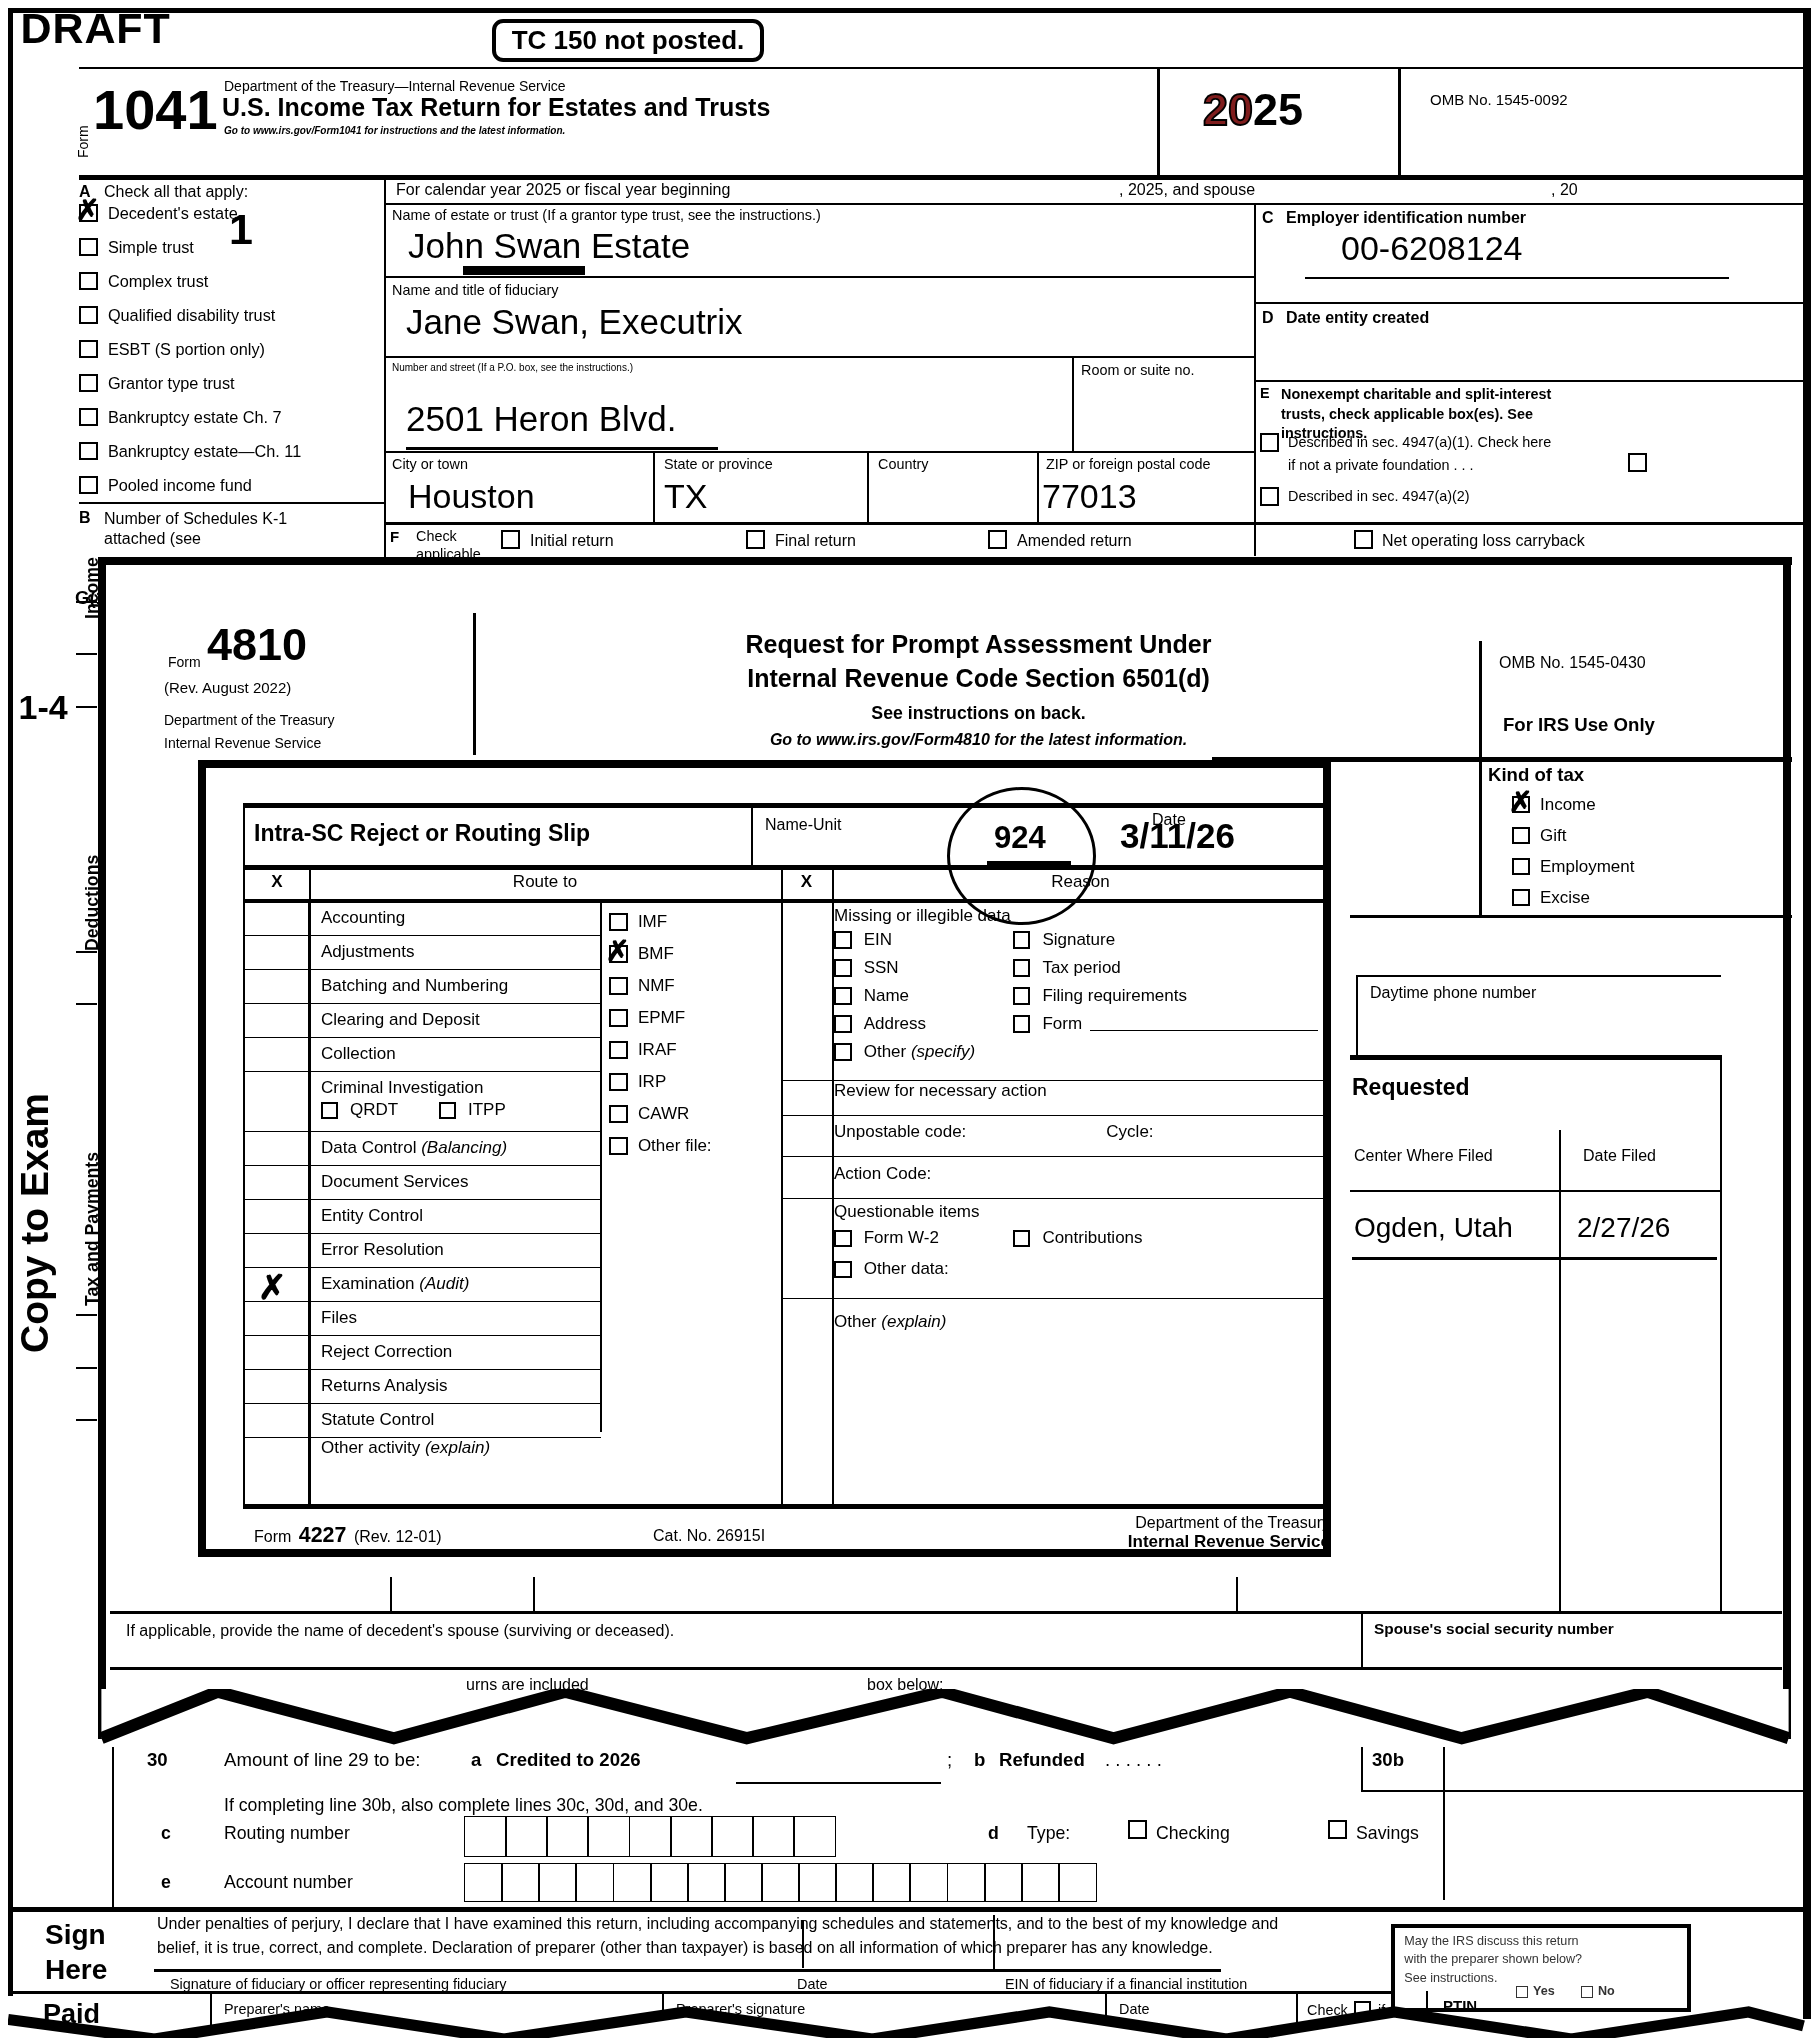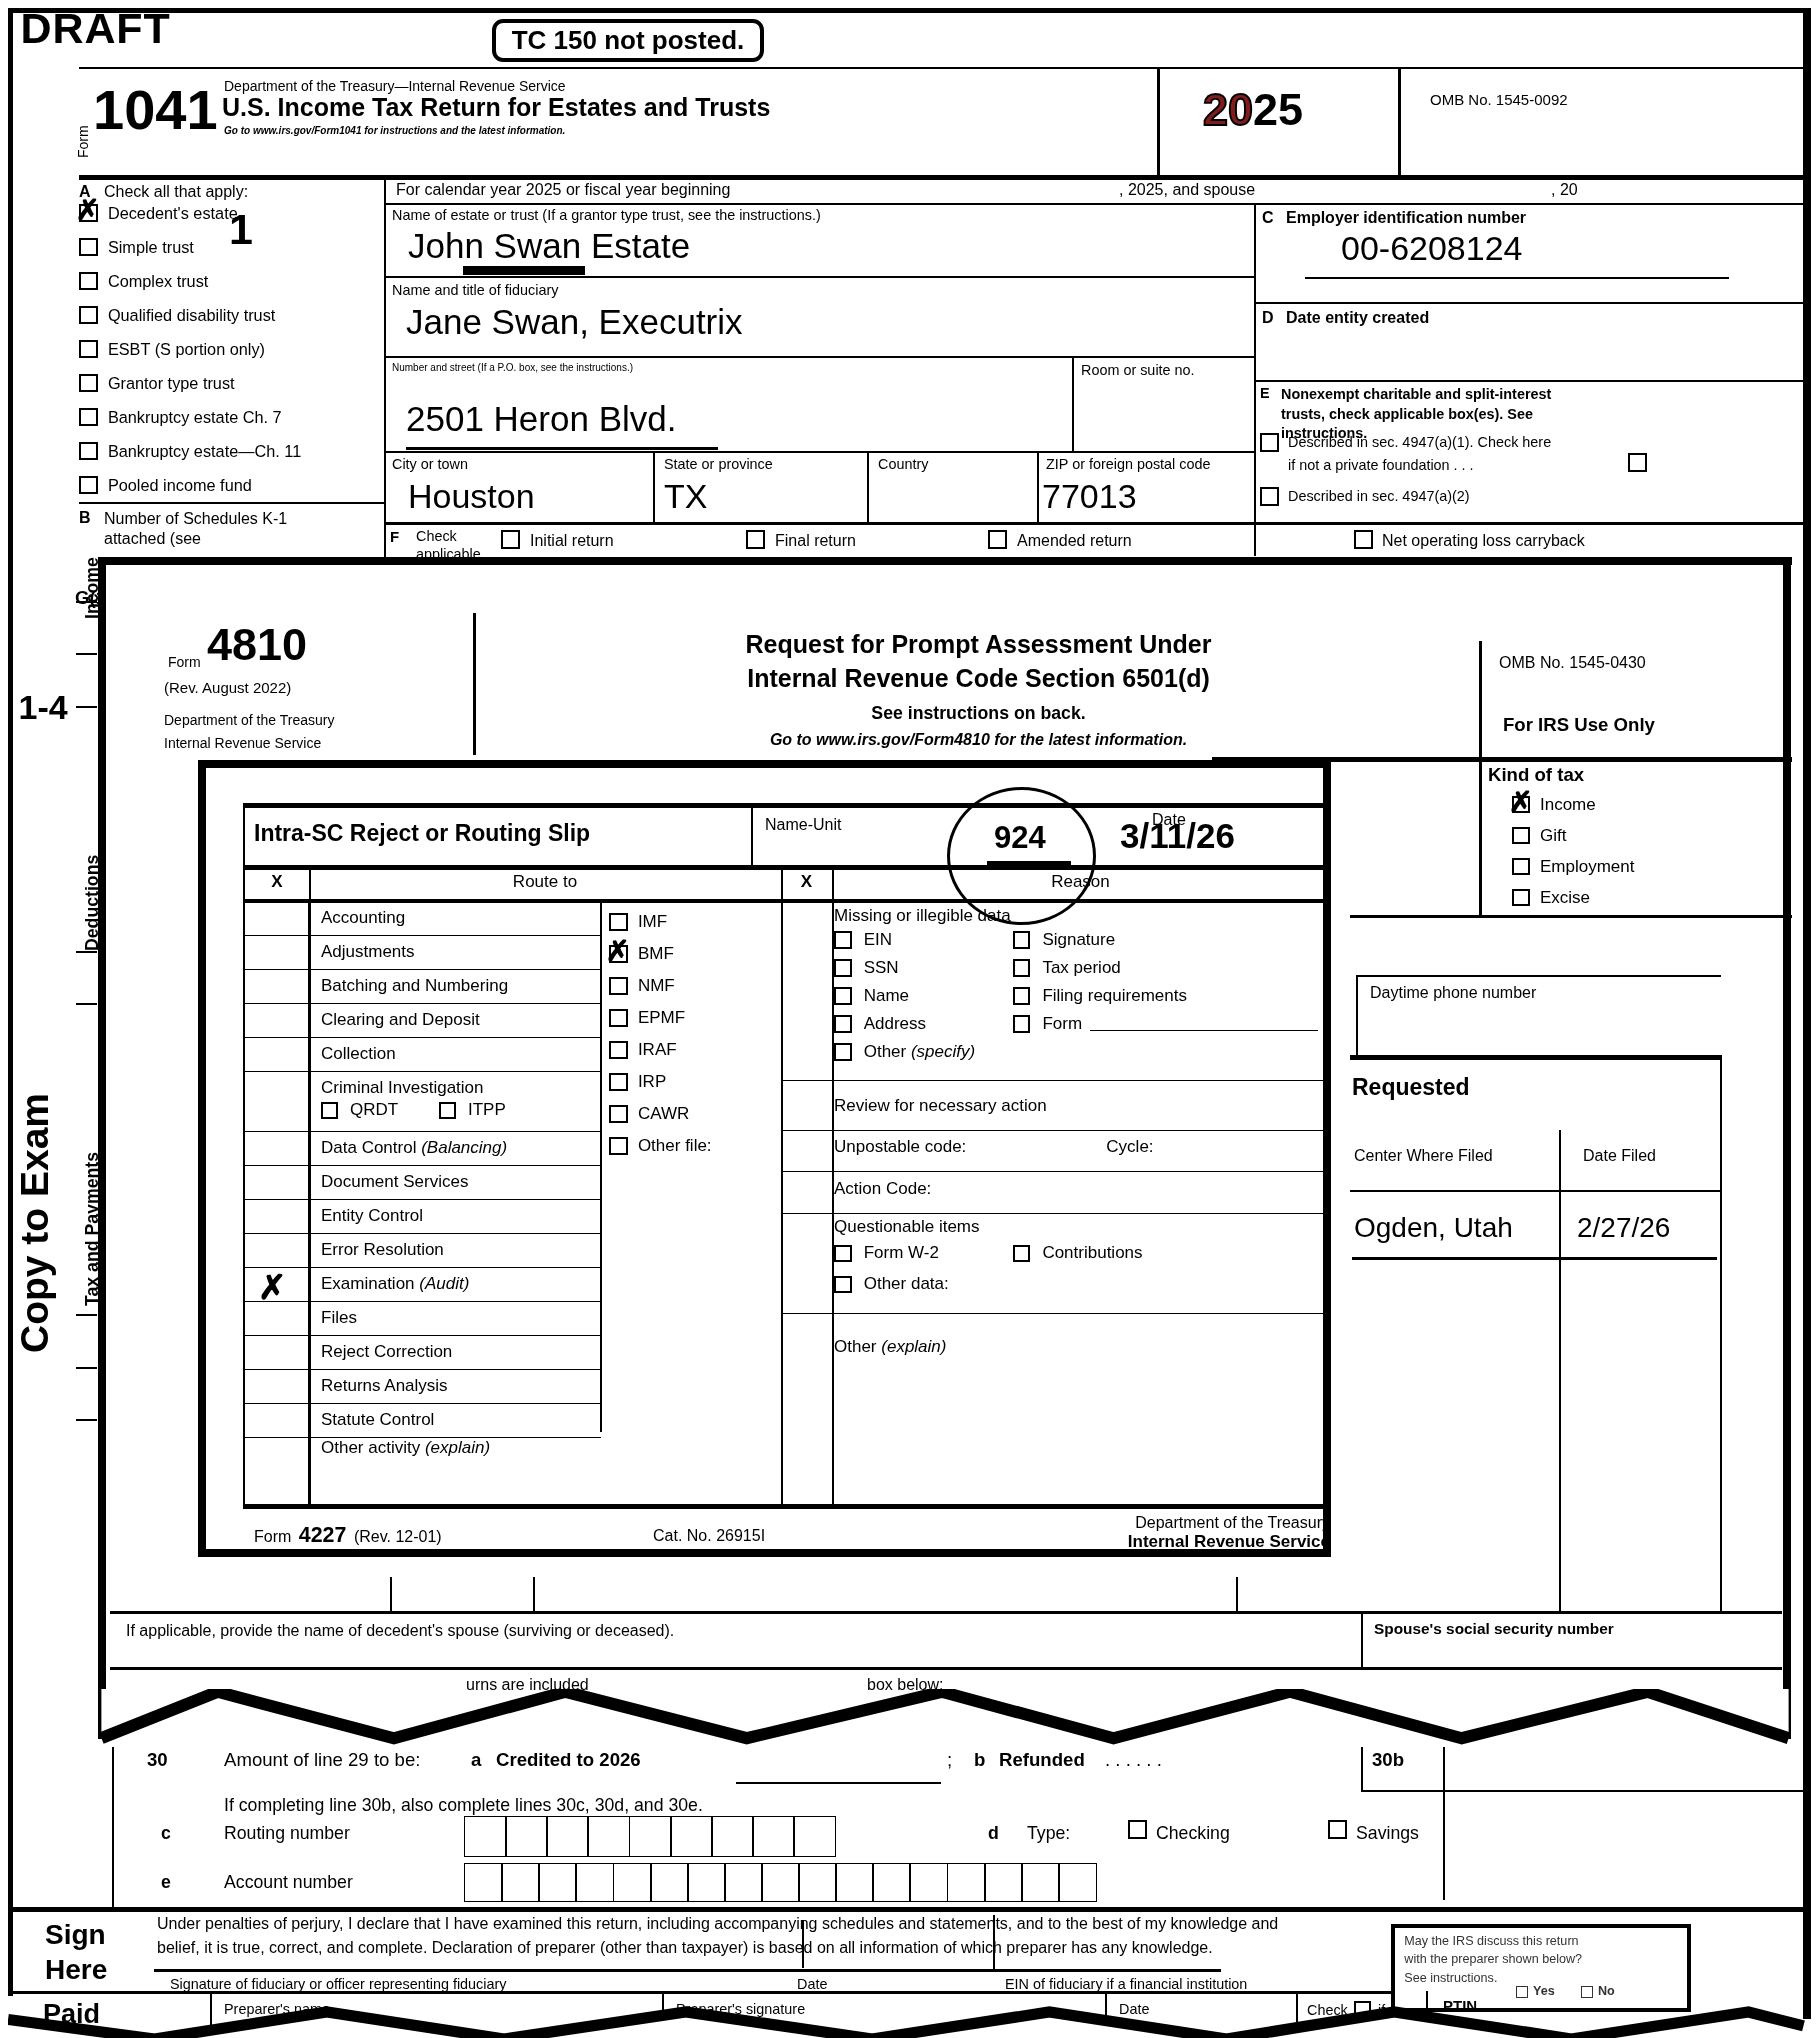--- a/index.html
+++ b/index.html
@@ -514,21 +514,21 @@
         <div class="crow" style="height:28px;margin-right:11.2px">
             <span class="bx2"></span>
             <span style="width:149px">Address</span>
             <span class="bx2"></span>
             <span>Form</span>
             <span class="ul" style="flex:1;margin-left:7.5px"></span>
           </div>
         <div class="crow" style="height:28px"><span class="bx2"></span><span>Other</span>&nbsp;<span class="i">(specify)</span></div>
       </div>
       <div class="rs" style="height:35px">
-          <div style="margin-top:15px">Review for necessary action</div>
+          <div style="margin-top:0">Review for necessary action</div>
         </div>
       <div class="rs" style="height:35px">
           <div style="margin-top:6.5px"><span>Unpostable code:</span><span style="margin-left:140px">Cycle:</span></div>
         </div>
       <div class="rs" style="height:35px">
           <div style="margin-top:6.5px">Action Code:</div>
         </div>
       <div class="rs" style="height:97px">
         <div style="margin-top:3.7px">Questionable items</div>
         <div class="crow" style="height:32px">
@@ -536,21 +536,21 @@
             <span style="width:149px">Form W-2</span>
             <span class="bx2"></span>
             <span>Contributions</span>
           </div>
         <div class="crow" style="height:30px">
             <span class="bx2"></span>
             <span>Other data:</span>
           </div>
       </div>
       <div class="rs last" style="height:82px">
-          <div style="margin-top:23px"><span>Other</span> <span class="i">(explain)</span></div>
+          <div style="margin-top:13px"><span>Other</span> <span class="i">(explain)</span></div>
         </div>
     </div>
 
     <div class="ln" style="left:37px;top:736px;width:1086px;height:4.7px"></div>
     <div class="ab" style="left:48px;top:755px;display:flex;align-items:baseline;gap:7.5px">
       <span style="font-size:16px">Form</span>
       <span class="b" style="font-size:21.4px">4227</span>
       <span style="font-size:16px">(Rev. 12-01)</span>
     </div>
     <div class="t" style="left:447px;top:759px;font-size:16px">Cat. No. 26915I</div>

